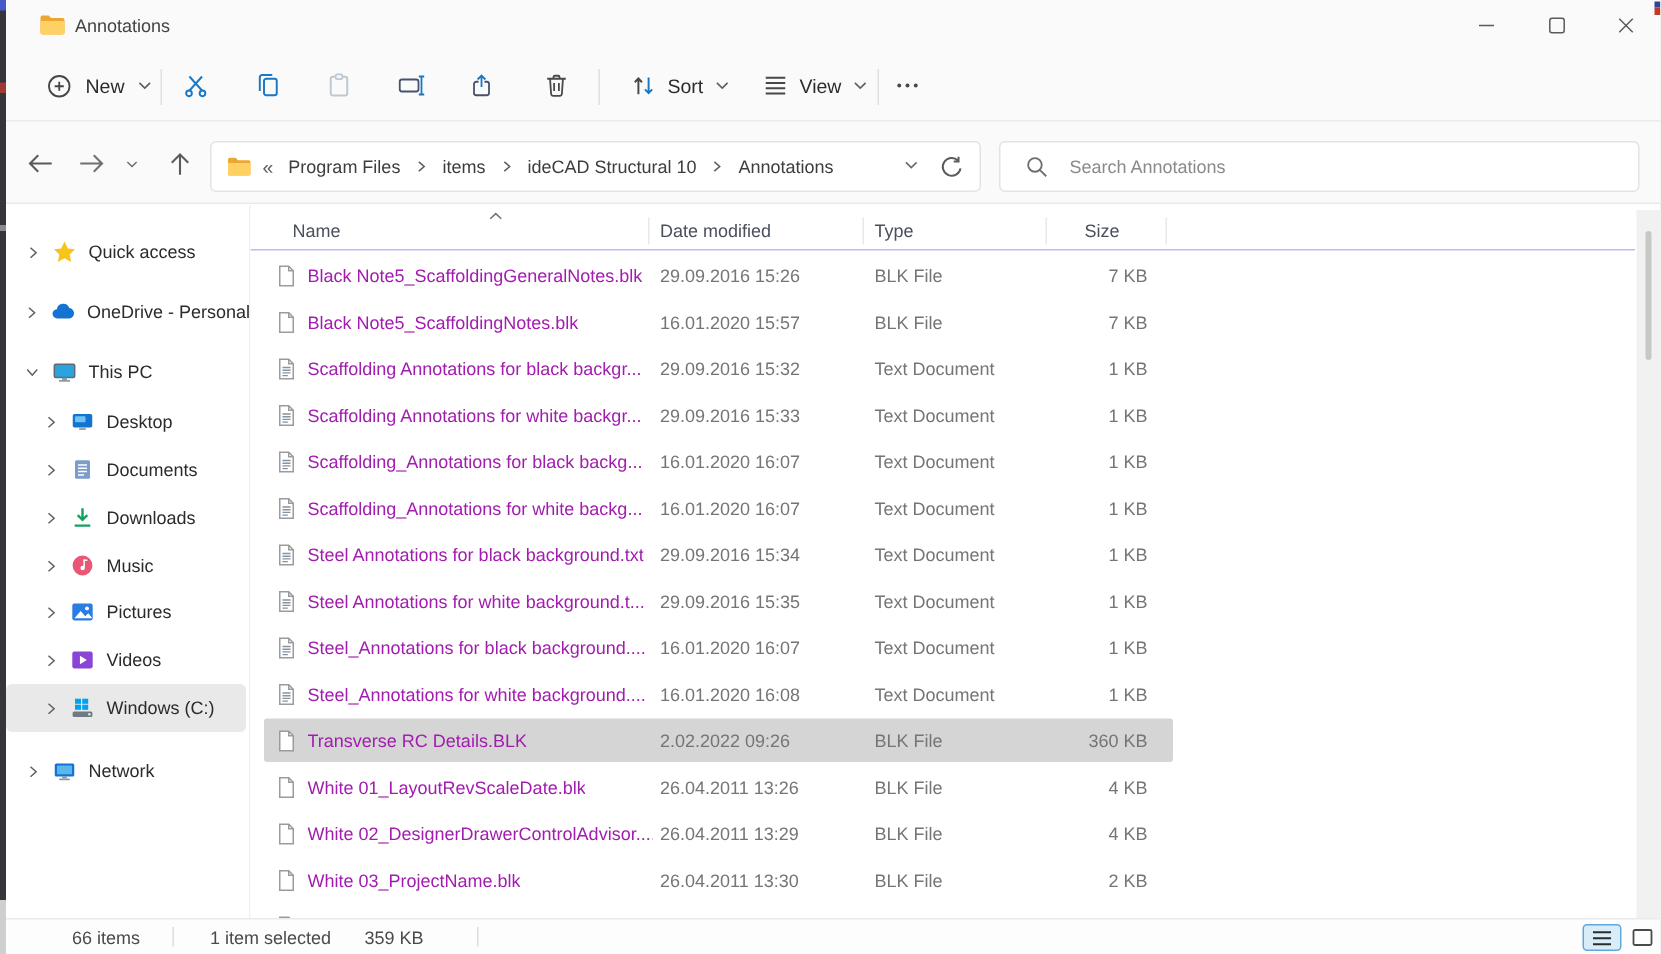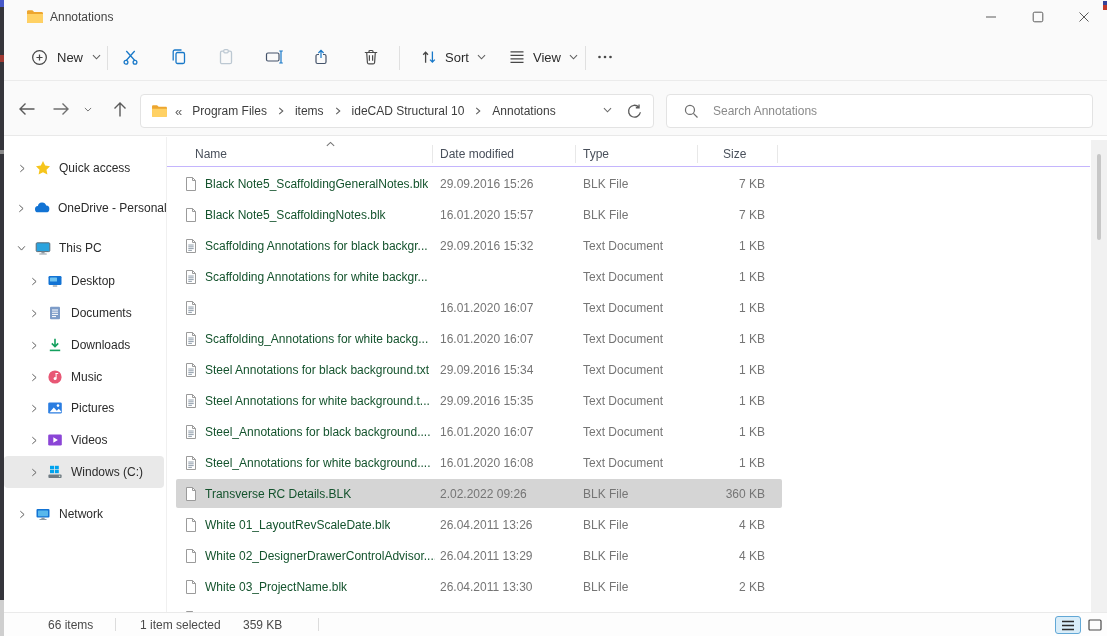--- a/index.html
+++ b/index.html
@@ -50,21 +50,21 @@
   .list{position:absolute;left:167px;top:140px;width:923px;height:472px;overflow:hidden;background:#fff;}
   .lhead{position:absolute;left:0;top:0;width:923px;height:27px;border-bottom:1px solid #c4b5fd;}
   .hcell{position:absolute;top:7px;color:#49505b;cursor:default;}
   .hdiv{position:absolute;top:5px;width:1px;height:18px;background:#e8e8e8;}
   .sort-asc{position:absolute;left:158px;top:0px;}
   .file-row{position:absolute;left:0;width:923px;height:31px;}
   .row-bg{position:absolute;left:9px;top:1px;width:606px;height:29px;border-radius:2px;}
   .file-row.sel .row-bg{background:#d5d5d5;}
   .cell{position:absolute;top:0;height:31px;display:flex;align-items:center;white-space:nowrap;}
   .c-ico{left:16px;width:16px;}
-  .c-name{left:38px;color:#14532d;max-width:230px;overflow:hidden;text-align:right;}
+  .c-name{left:38px;color:#a21caf;max-width:230px;overflow:hidden;text-align:right;}
   .c-date{left:273px;color:#757575;}
   .c-type{left:416px;color:#757575;}
   .c-size{left:450px;width:148px;justify-content:flex-end;color:#757575;}
   
   .scrollbar{position:absolute;left:1091px;top:140px;width:16px;height:472px;background:#f1f1f1;}
   .scroll-thumb{position:absolute;left:6px;top:14px;width:4px;height:86px;background:#c7c7c7;border-radius:2px;}
   
   .statusbar{position:absolute;left:0;top:612px;width:1107px;height:24px;background:#fdfdfd;border-top:1px solid #eaeaea;}
   .sb-text{position:absolute;top:5px;color:#4a4a4a;}
   .sb-sep{position:absolute;top:5px;width:1px;height:13px;background:#dcdcdc;}
@@ -535,32 +535,34 @@
         <div class="file-row" style="top: 121px;">
           <div class="row-bg"></div>
           <span class="cell c-ico">
             <svg width="16" height="16" viewBox="0 0 16 16">
               <path d="M3.5 1.5h6L12.5 4.5v10h-9z" fill="#fff" stroke="#9b9b9b" stroke-width="1"></path>
               <path d="M9.5 1.5v3h3" fill="none" stroke="#9b9b9b" stroke-width="1"></path>
               <path d="M5.3 7h5.4M5.3 8.8h5.4M5.3 10.6h5.4M5.3 12.4h3.6" stroke="#8593a2" stroke-width=".9"></path>
             </svg>
           </span>
           <span class="cell c-name">Scaffolding Annotations for white backgr...</span>
+          <span class="cell c-date">29.09.2016 15:33</span>
           <span class="cell c-type">Text Document</span>
           <span class="cell c-size">1 KB</span>
         </div>
         <div class="file-row" style="top: 152px;">
           <div class="row-bg"></div>
           <span class="cell c-ico">
             <svg width="16" height="16" viewBox="0 0 16 16">
               <path d="M3.5 1.5h6L12.5 4.5v10h-9z" fill="#fff" stroke="#9b9b9b" stroke-width="1"></path>
               <path d="M9.5 1.5v3h3" fill="none" stroke="#9b9b9b" stroke-width="1"></path>
               <path d="M5.3 7h5.4M5.3 8.8h5.4M5.3 10.6h5.4M5.3 12.4h3.6" stroke="#8593a2" stroke-width=".9"></path>
             </svg>
           </span>
+          <span class="cell c-name">Scaffolding_Annotations for black backg...</span>
           <span class="cell c-date">16.01.2020 16:07</span>
           <span class="cell c-type">Text Document</span>
           <span class="cell c-size">1 KB</span>
         </div>
         <div class="file-row" style="top: 183px;">
           <div class="row-bg"></div>
           <span class="cell c-ico">
             <svg width="16" height="16" viewBox="0 0 16 16">
               <path d="M3.5 1.5h6L12.5 4.5v10h-9z" fill="#fff" stroke="#9b9b9b" stroke-width="1"></path>
               <path d="M9.5 1.5v3h3" fill="none" stroke="#9b9b9b" stroke-width="1"></path>

